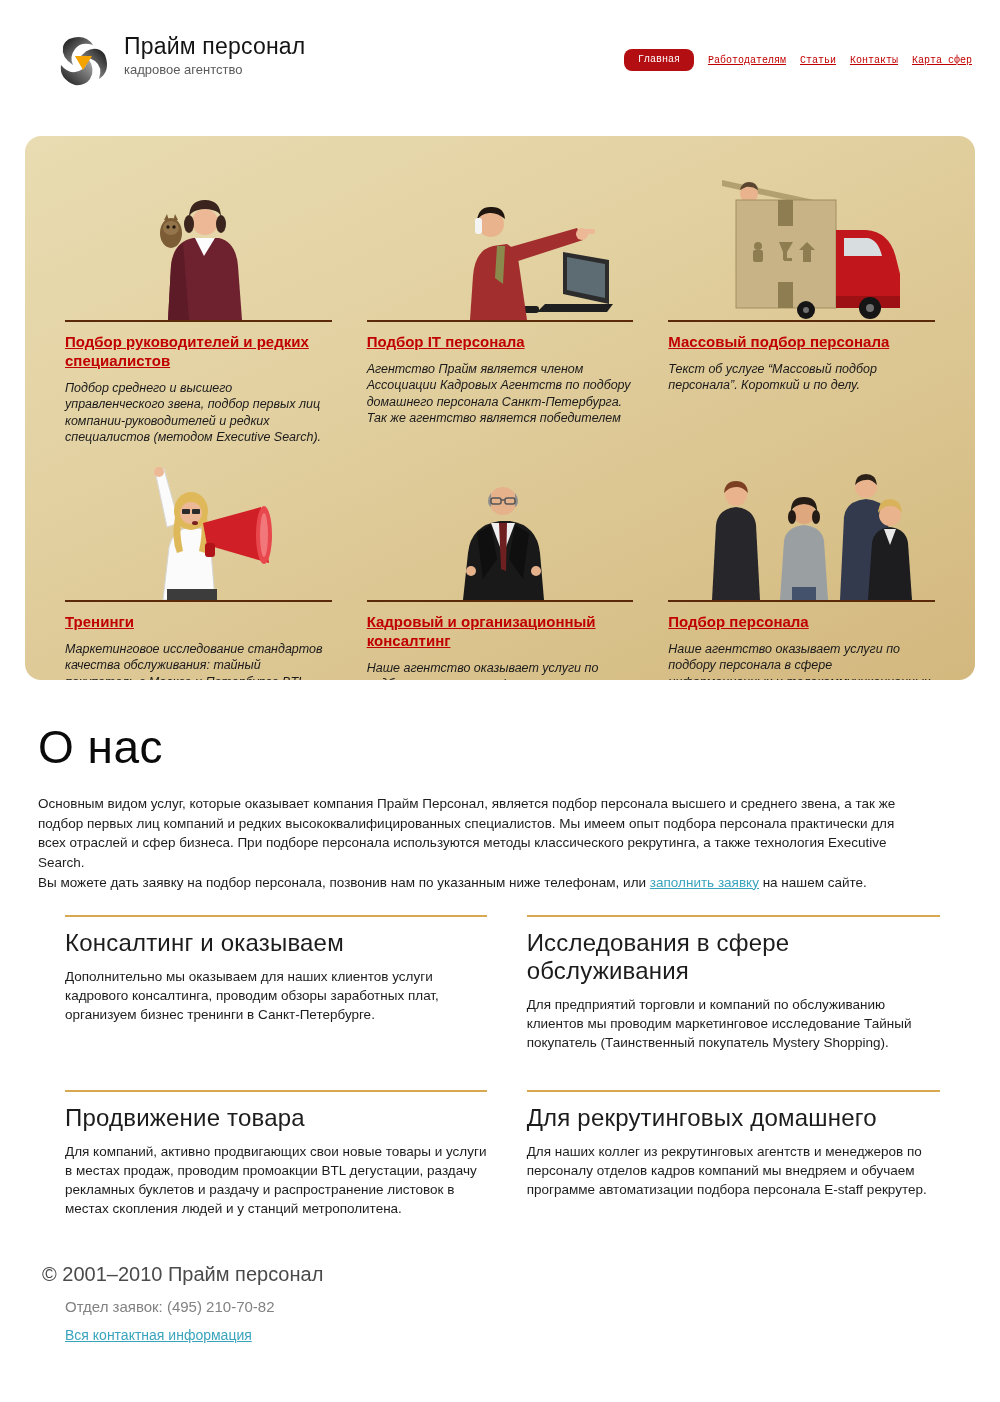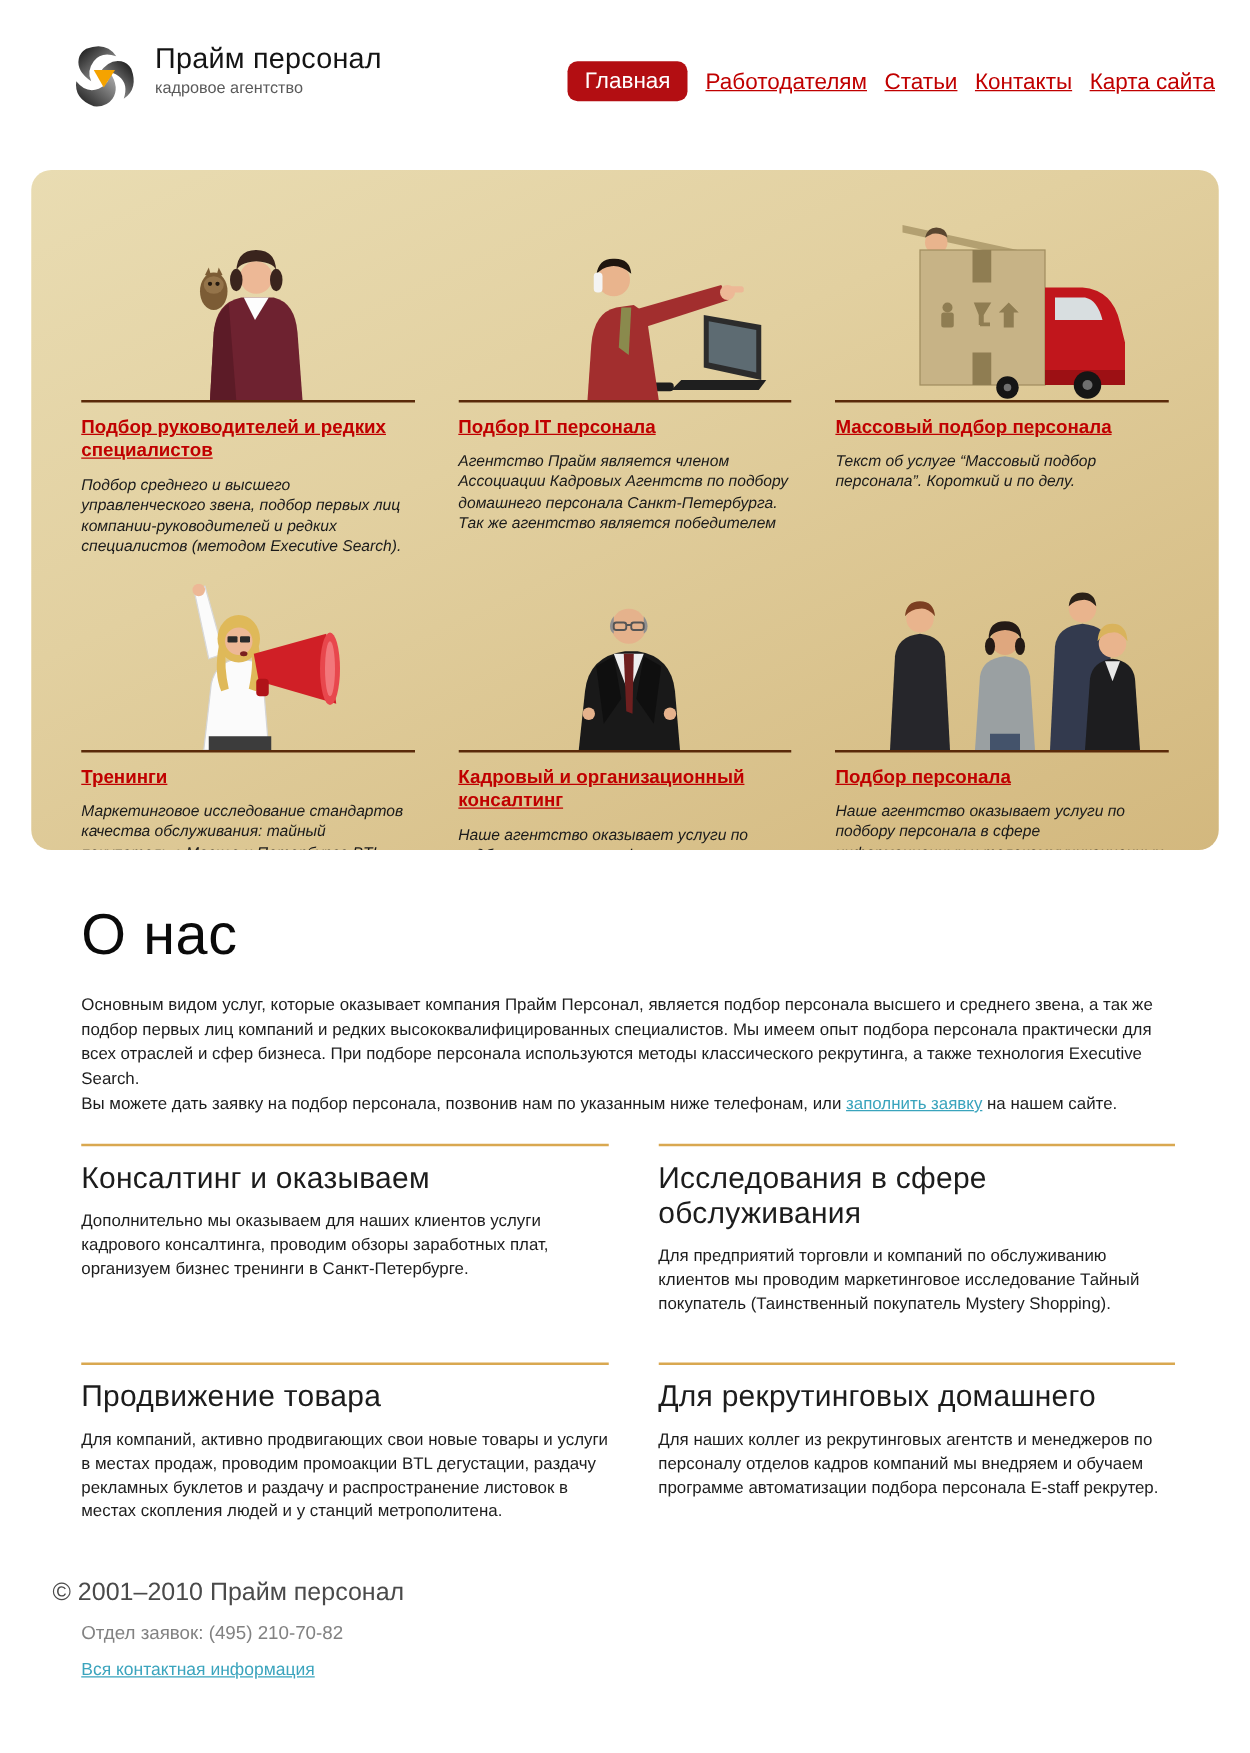--- a/index.html
+++ b/index.html
@@ -9,21 +9,21 @@
     font-family:"Liberation Sans", sans-serif; color:#1a1a1a;
     position:relative;
   }
 
   
   .header { height:136px; display:flex; justify-content:space-between; align-items:flex-start; padding:33px 28px 16px 55px; }
   .brand { display:flex; gap:13px; align-items:flex-start; }
   .brand-name { font-size:23px; color:#141414; letter-spacing:0.2px; }
   .brand-tagline { font-size:13px; color:#5a5a5a; margin-top:2px; }
   .nav { display:flex; align-items:center; gap:14px; margin-top:16px; }
-  .nav a { font-size:18px; color:#c00000; text-decoration:underline; cursor:pointer; white-space:nowrap; }
+  .nav a { font-size:10px; color:#c00000; text-decoration:underline; cursor:pointer; white-space:nowrap;font-family:Liberation Mono, monospace; }
   .nav a.active {
     background:#b30e12; color:#fff; text-decoration:none;
     padding:5px 14px 6px; border-radius:8px;
   }
 
   
   .panel {
     margin:0 25px; height:544px; border-radius:16px; overflow:hidden;
     background:linear-gradient(155deg,#e9dcb2 0%,#e2d0a0 40%,#d3b87e 100%);
     padding:0 40px; display:grid; grid-template-columns:repeat(3,1fr);
@@ -33,21 +33,21 @@
   .photo { height:142px; display:flex; align-items:flex-end; justify-content:center; }
   .row2 .photo { height:133px; }
   .rule-brown { height:2px; background:#5a2a0a; width:100%; }
   .svc-title {
     margin-top:11px; font-size:15px; font-weight:bold; color:#c00000;
     text-decoration:underline; line-height:1.25; cursor:pointer; display:inline-block;
   }
   .svc-text { margin-top:9px; font-size:12.5px; line-height:1.32; color:#1a1a1a;font-style:italic; }
 
   
-  .about { padding:40px 65px 0; }
+  .about { padding:40px 38px 0; }
   .about h1 { font-size:46px; font-weight:400; color:#0a0a0a; letter-spacing:0.5px; }
   .about p { margin-top:20px; font-size:13.5px; line-height:1.46; color:#1d1d1d; max-width:880px; }
   a.teal { color:#3aa4bd; text-decoration:underline; cursor:pointer; }
 
   
   .features {
     margin-top:22px; padding:0 60px 0 65px;
     display:grid; grid-template-columns:1.02fr 1fr; column-gap:40px; row-gap:38px;
   }
   .feature { border-top:2px solid #d9a850; padding-top:12px; }
@@ -91,21 +91,21 @@
       <div class="brand-name">Прайм персонал</div>
       <div class="brand-tagline">кадровое агентство</div>
     </div>
   </div>
 
   <nav class="nav">
     <a class="active">Главная</a>
     <a>Работодателям</a>
     <a>Статьи</a>
     <a>Контакты</a>
-    <a>Карта сайта</a>
+    <a>Карта сфер</a>
   </nav>
 </div>
 
 <div class="panel">
 
   <div class="cell">
     <div class="photo">
       <svg width="150" height="140" viewBox="0 0 150 140">
         <path d="M45,140 L48,86 Q50,62 70,58 L96,58 Q113,62 115,86 L119,140 Z" fill="#6e2230"></path>
         <path d="M45,140 L48,86 Q50,70 60,63 L66,140 Z" fill="#5c1b27"></path>

